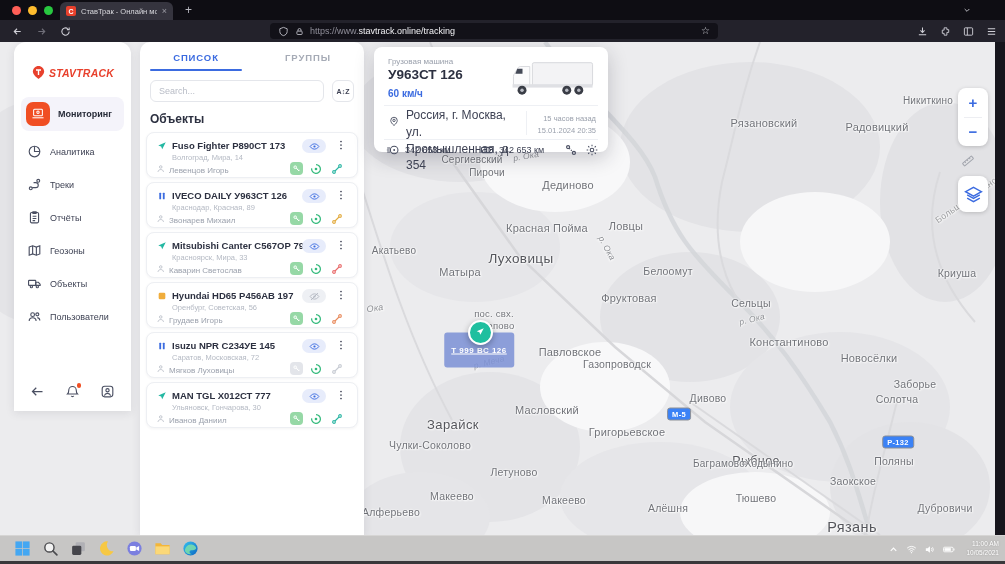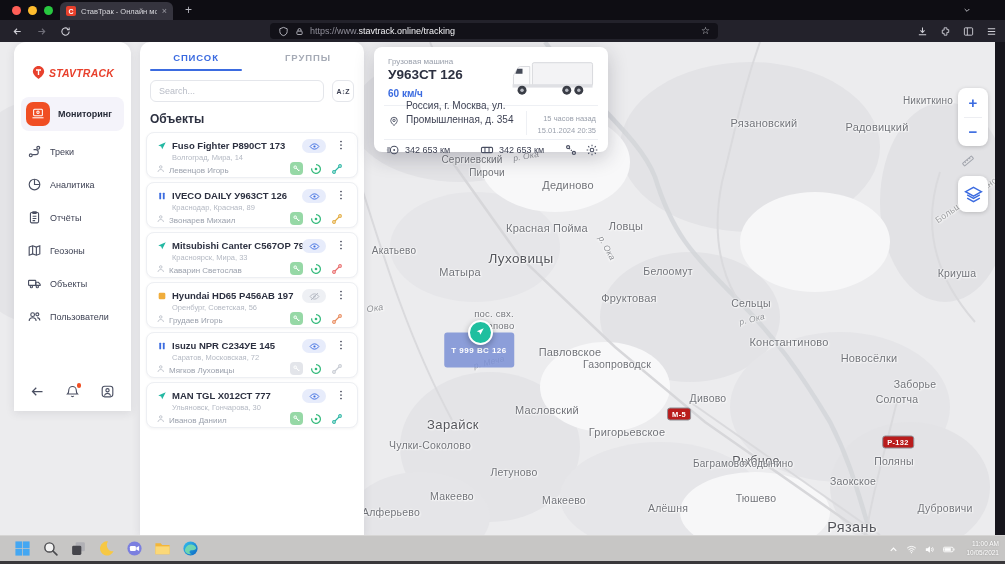--- a/index.html
+++ b/index.html
@@ -33,28 +33,28 @@
 
   
   .content{position:absolute;top:42px;left:0;width:1005px;height:493px;overflow:hidden;background:#ececee;text-align:center;}
   .blob{position:absolute;border-radius:50%;}
   #roads{position:absolute;left:0;top:0;}
   .mlabel{position:absolute;color:#717379;white-space:nowrap;transform:translate(-50%,-50%);
     text-shadow:0 0 2px #fff,0 0 2px #fff,1px 1px 2px #fff;letter-spacing:.2px;}
   .mlabel.big{color:#54555b;font-weight:500;letter-spacing:.4px;}
   .mlabel.river{color:#8d8f94;font-style:italic;}
   .mlabel.road{color:#9a9b9e;}
-  .badge-road{position:absolute;transform:translate(-50%,-50%);background:#b91c1c;color:#fff;
+  .badge-road{position:absolute;transform:translate(-50%,-50%);background:#3b82f6;color:#fff;
     font-size:7.5px;font-weight:bold;padding:1px 4px;border-radius:3px;letter-spacing:.3px;
     border:1px solid #8c8f95;}
   .marker{position:absolute;width:25px;height:25px;border-radius:50%;background:#1fbf9f;
     border:2.5px solid #fff;box-shadow:0 2px 6px rgba(0,0,0,.3);display:flex;align-items:center;justify-content:center;z-index:5;}
   .marker svg{width:12px;height:12px;}
   .marker-label{position:absolute;transform:translate(-50%,-50%);background:rgba(126,147,214,.88);
-    color:#fff;font-size:8px;font-weight:bold;letter-spacing:.5px;padding:13px 7px;border-radius:3px;z-index:4;}
+    color:#fff;font-size:8px;font-weight:bold;letter-spacing:.5px;padding:13px 7px;border-radius:3px;z-index:4;text-decoration:underline;}
   .zoombox{position:absolute;left:958px;top:46px;width:30px;height:58px;background:#fff;border-radius:8px;
     box-shadow:0 1px 4px rgba(0,0,0,.18);display:flex;flex-direction:column;z-index:6;}
   .zbtn{flex:1;display:flex;align-items:center;justify-content:center;color:#3b6be0;font-size:15px;font-weight:bold;}
   .zdiv{height:1px;background:#edeef2;margin:0 6px;}
   .rulerbtn{position:absolute;left:961px;top:112px;width:14px;height:14px;color:#a2a5ad;z-index:6;}
   .layersbox{position:absolute;left:958px;top:134px;width:30px;height:36px;background:#fff;border-radius:8px;
     box-shadow:0 1px 4px rgba(0,0,0,.18);display:flex;align-items:center;justify-content:center;z-index:6;}
   .layersbox svg{width:19px;height:19px;}
   .rightstrip{position:absolute;left:995px;top:0;width:10px;height:493px;background:#16151c;z-index:7;}
 
@@ -118,21 +118,21 @@
 
   
   .popup{position:absolute;left:374px;top:47px;width:234px;height:105px;background:#fff;border-radius:8px;
     box-shadow:0 6px 20px rgba(30,30,50,.22);z-index:12;}
   .p-type{position:absolute;left:14px;top:10px;font-size:8px;color:#9aa0ac;}
   .p-plate{position:absolute;left:14px;top:20px;font-size:13.5px;font-weight:bold;color:#2c3040;}
   .p-speed{position:absolute;left:14px;top:41px;font-size:10px;font-weight:bold;color:#3b6be0;}
   .p-truck{position:absolute;right:12px;top:12px;width:86px;height:40px;}
   .p-div{position:absolute;left:10px;right:10px;height:1px;background:#eef0f4;}
   .p-pin{position:absolute;left:14px;top:68px;width:12px;height:12px;color:#4a4f62;}
-  .p-addr{position:absolute;left:32px;top:52px;width:116px;font-size:10px;color:#3e4254;line-height:1.4;}
+  .p-addr{position:absolute;left:32px;top:60px;width:116px;font-size:12px;color:#3e4254;line-height:1.4;}
   .p-vdiv{position:absolute;width:1px;background:#eef0f4;}
   .p-time{position:absolute;right:12px;top:66px;text-align:right;font-size:7.5px;color:#9aa0ac;line-height:1.55;}
   .p-ic{position:absolute;width:14px;height:14px;color:#4a4f62;}
   .p-val{position:absolute;font-size:9px;color:#3e4254;font-weight:500;}
 
   
   .taskbar{position:absolute;left:0;top:535px;width:1005px;height:26px;background:#c7c6c5;
     border-top:1px solid #d6d5d4;display:flex;align-items:center;z-index:50;}
   .bottomedge{position:absolute;left:0;top:561px;width:1005px;height:3px;background:#39383b;z-index:50;}
   .tb-apps{display:flex;align-items:center;gap:11px;margin-left:14px;}
@@ -349,35 +349,35 @@
               <rect x="4.5" y="4" width="15" height="11" rx="1.5"></rect>
               <circle cx="12" cy="9" r="2"></circle>
               <path d="M2.5 18.5h19"></path>
             </svg>
           </span>
        <span class="nlabel">Мониторинг</span>
      </div>
         <div class="nav-item ">
        <span class="nicon">
             <svg viewBox="0 0 24 24" fill="none" stroke="currentColor" stroke-width="1.8">
+              <circle cx="12" cy="12" r="8.5"></circle>
+              <path d="M12 3.5V12h8.5"></path>
+            </svg>
+          </span>
+       <span class="nlabel">Аналитика</span>
+     </div>
+        <div class="nav-item ">
+       <span class="nicon">
+            <svg viewBox="0 0 24 24" fill="none" stroke="currentColor" stroke-width="1.8">
               <circle cx="6" cy="18" r="2.3"></circle>
               <circle cx="18" cy="6" r="2.3"></circle>
               <path d="M8.3 17h5.7a4 4 0 0 0 0-8h-3.5"></path>
             </svg>
           </span>
        <span class="nlabel">Треки</span>
-     </div>
-        <div class="nav-item ">
-       <span class="nicon">
-            <svg viewBox="0 0 24 24" fill="none" stroke="currentColor" stroke-width="1.8">
-              <circle cx="12" cy="12" r="8.5"></circle>
-              <path d="M12 3.5V12h8.5"></path>
-            </svg>
-          </span>
-       <span class="nlabel">Аналитика</span>
      </div>
         <div class="nav-item ">
        <span class="nicon">
             <svg viewBox="0 0 24 24" fill="none" stroke="currentColor" stroke-width="1.8">
               <rect x="5.5" y="4" width="13" height="16.5" rx="2"></rect>
               <path d="M9.5 3h5v2.5h-5z"></path>
               <path d="M9 10h6M9 13.5h6M9 17h4"></path>
             </svg>
           </span>
        <span class="nlabel">Отчёты</span>

